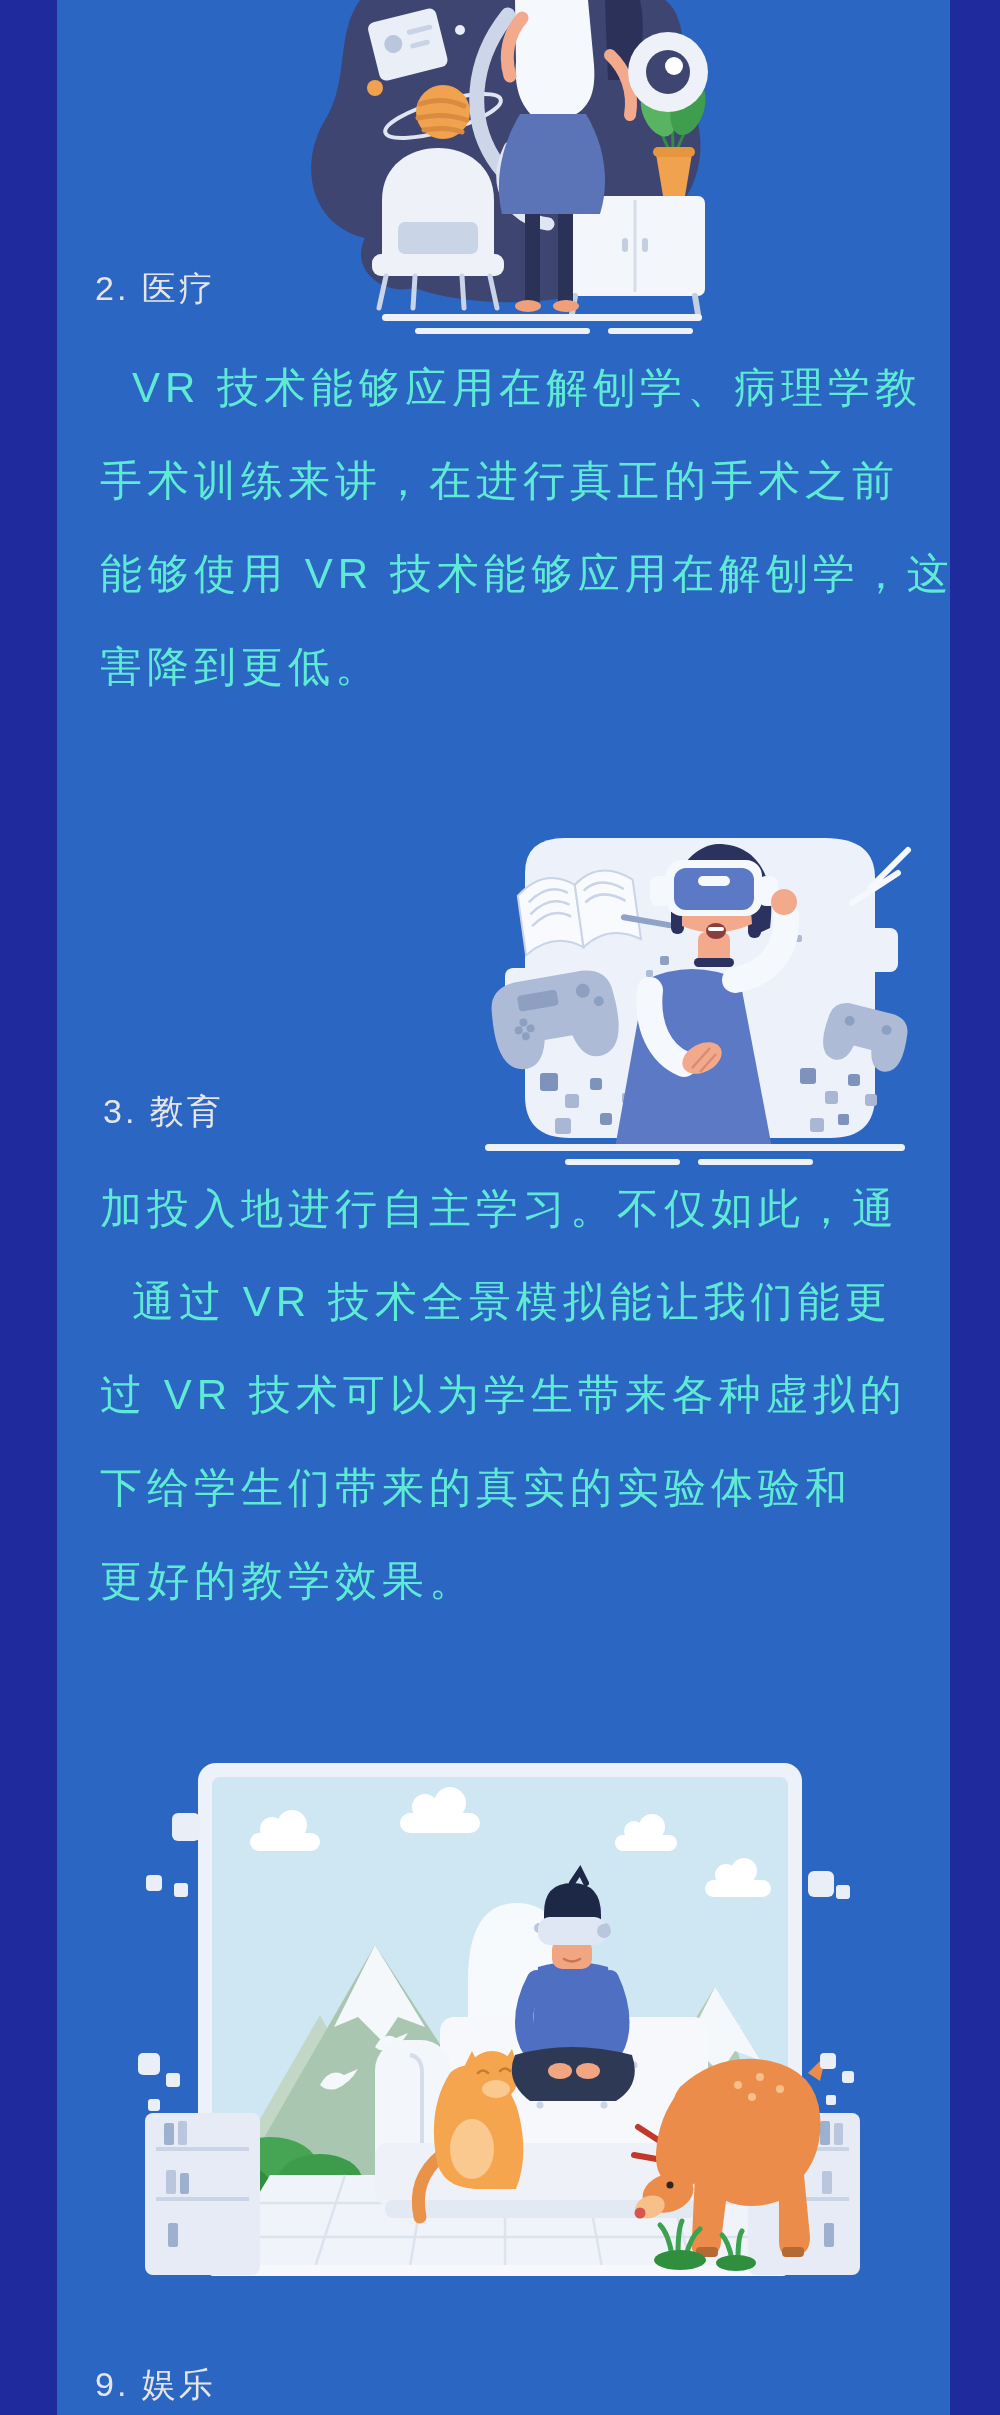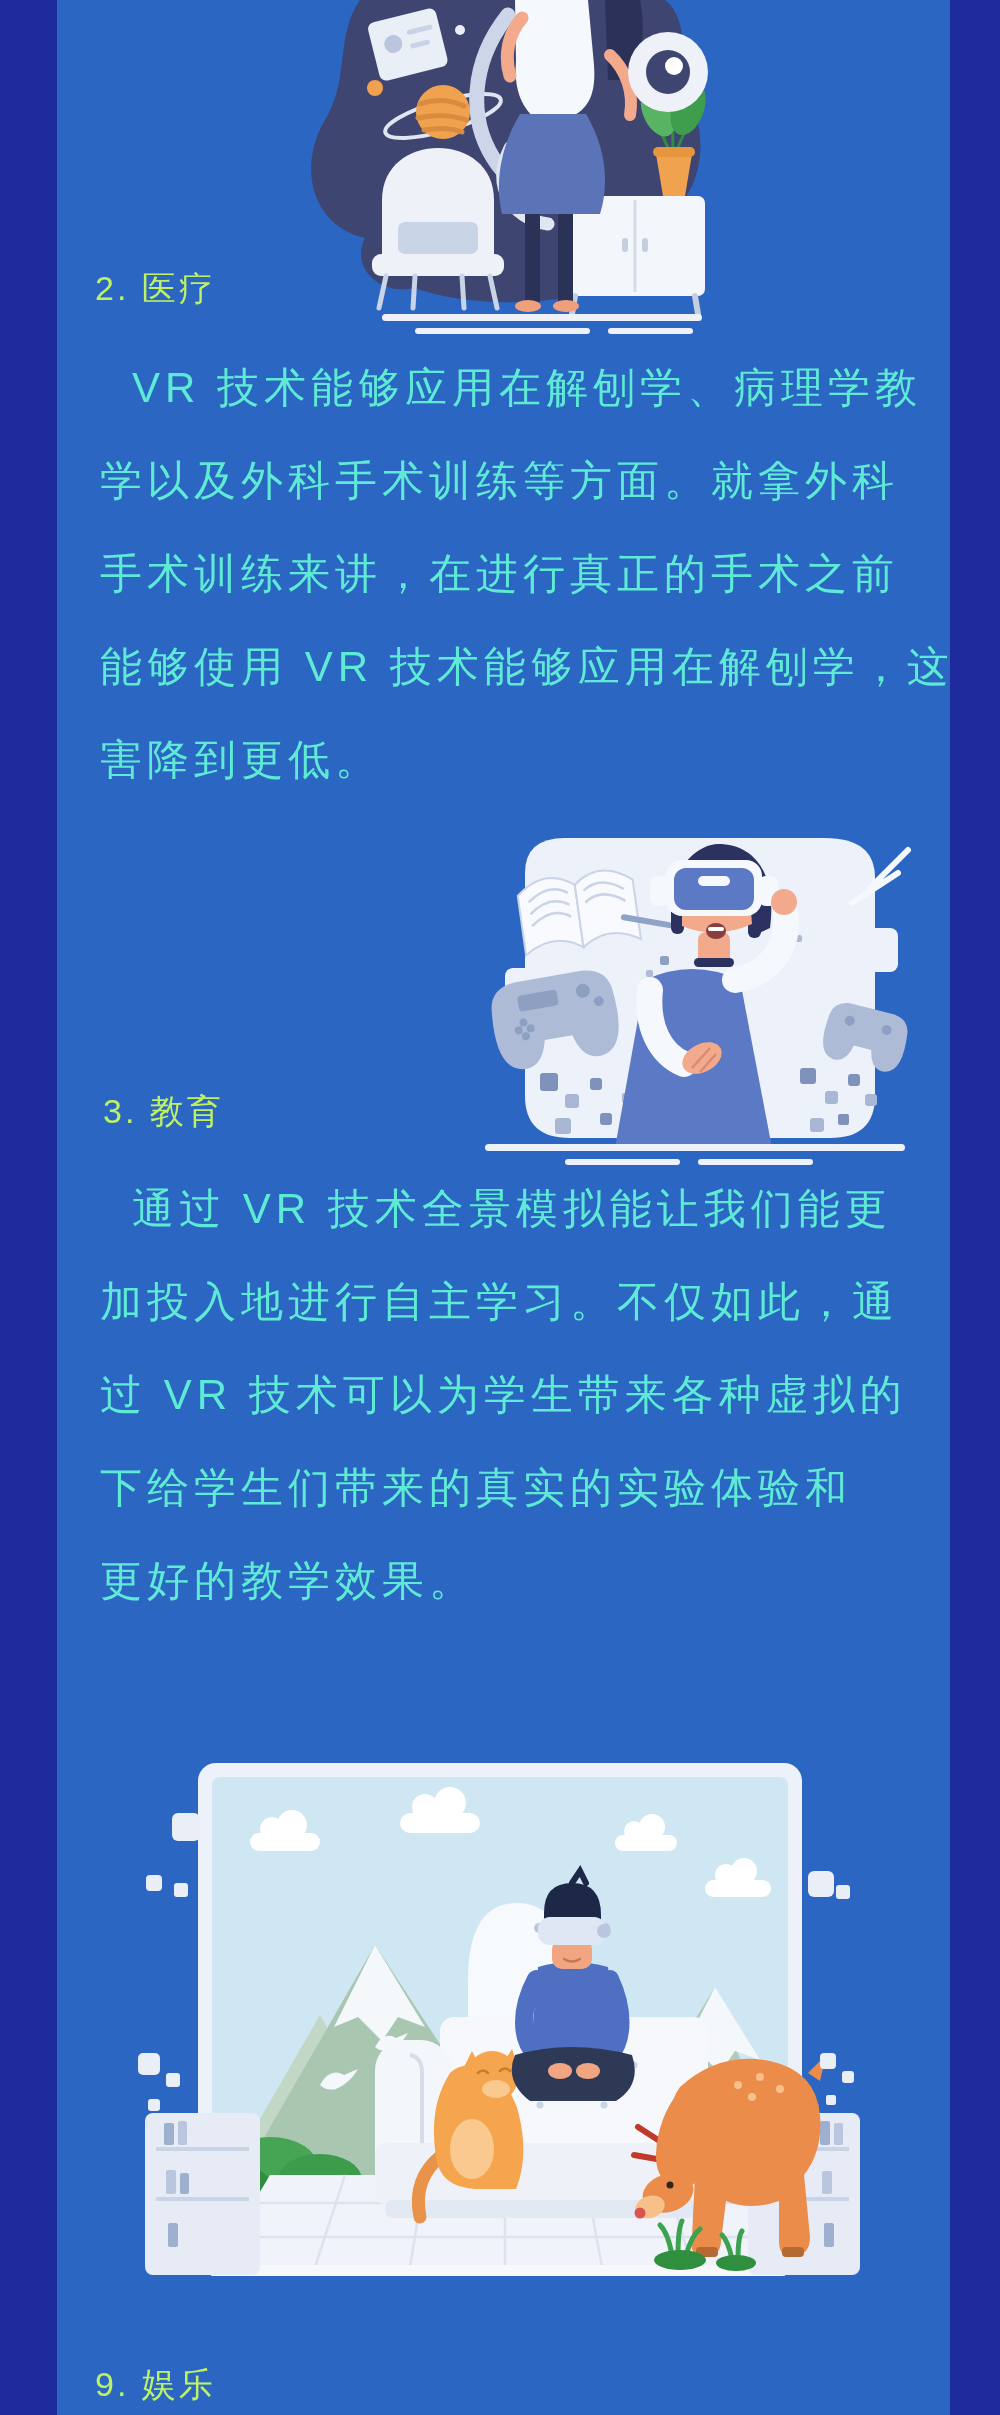--- a/index.html
+++ b/index.html
@@ -10,21 +10,21 @@
   }
   .strip{position:absolute;top:0;height:2415px;background:#1f2a9d;}
   .strip.left{left:0;width:57px;}
   .strip.right{left:950px;width:50px;}
   .illo{position:absolute;}
   .illo-1{left:210px;top:0;}
   .illo-2{left:470px;top:828px;}
   .illo-3{left:120px;top:1755px;}
   .sec-heading{
     position:absolute;left:95px;margin:0;
-    color:#bef264;font-size:34px;font-weight:400;letter-spacing:3px;line-height:1.1;
+    color:#e5e5e5;font-size:34px;font-weight:400;letter-spacing:3px;line-height:1.1;
   }
   .h-medical{top:270px;}
   .h-education{top:1093px;margin-left:8px;}
   .h-entertainment{top:2366px;}
   .para{position:absolute;left:100px;width:830px;}
   .p-medical{top:341px;}
   .p-education{top:1162px;}
   .tline{
     height:93px;display:flex;align-items:center;
     color:#5eead4;font-size:42px;font-weight:400;letter-spacing:5px;white-space:nowrap;
@@ -99,21 +99,20 @@
       <circle cx="464" cy="66" r="9" fill="#ffffff"></circle>
     </g>
     <rect x="172" y="314" width="320" height="7" rx="3.5" fill="#eef1f8"></rect>
     <rect x="205" y="328" width="175" height="6" rx="3" fill="#eef1f8"></rect>
     <rect x="398" y="328" width="85" height="6" rx="3" fill="#eef1f8"></rect>
   </svg>
 
   <h2 class="sec-heading h-medical">2. 医疗</h2>
   <div class="para p-medical">
     <div class="tline indent">VR 技术能够应用在解刨学、病理学教</div>
-    <div class="tline">学以及外科手术训练等方面。就拿外科</div>
     <div class="tline">手术训练来讲，在进行真正的手术之前</div>
     <div class="tline">能够使用 VR 技术能够应用在解刨学，这</div>
     <div class="tline">害降到更低。</div>
   </div>
 
   <svg class="illo illo-2" width="445" height="340" viewBox="0 0 445 340">
     <path d="M55 45 Q55 10 95 10 L355 10 Q405 10 405 50 L405 268 Q405 310 360 310 L100 310 Q55 310 55 268 Z" fill="#edf1f9"></path>
     <rect x="35" y="140" width="30" height="40" rx="8" fill="#edf1f9"></rect>
     <rect x="398" y="100" width="30" height="44" rx="8" fill="#edf1f9"></rect>
     <path d="M400 60 L438 22 M382 75 L428 45" stroke="#f5f8fd" stroke-width="6" stroke-linecap="round"></path>
@@ -179,22 +178,22 @@
       <ellipse cx="232" cy="230" rx="21" ry="14" transform="rotate(-28 232 230)" fill="#f2a98c"></ellipse>
       <path d="M222 240 L240 220 M230 244 L246 226" stroke="#d98c74" stroke-width="2.5"></path>
     </g>
     <rect x="15" y="316" width="420" height="7" rx="3.5" fill="#edf1f9"></rect>
     <rect x="95" y="331" width="115" height="6" rx="3" fill="#edf1f9"></rect>
     <rect x="228" y="331" width="115" height="6" rx="3" fill="#edf1f9"></rect>
   </svg>
 
   <h2 class="sec-heading h-education">3. 教育</h2>
   <div class="para p-education">
+    <div class="tline">加投入地进行自主学习。不仅如此，通</div>
     <div class="tline indent">通过 VR 技术全景模拟能让我们能更</div>
-    <div class="tline">加投入地进行自主学习。不仅如此，通</div>
     <div class="tline">过 VR 技术可以为学生带来各种虚拟的</div>
     <div class="tline">下给学生们带来的真实的实验体验和</div>
     <div class="tline">更好的教学效果。</div>
   </div>
 
   <svg class="illo illo-3" width="760" height="535" viewBox="0 0 760 535">
 
     <rect x="78" y="8" width="604" height="448" rx="18" fill="#edf1f9"></rect>
     <rect x="92" y="22" width="576" height="420" rx="8" fill="#cfe6f3"></rect>
 

